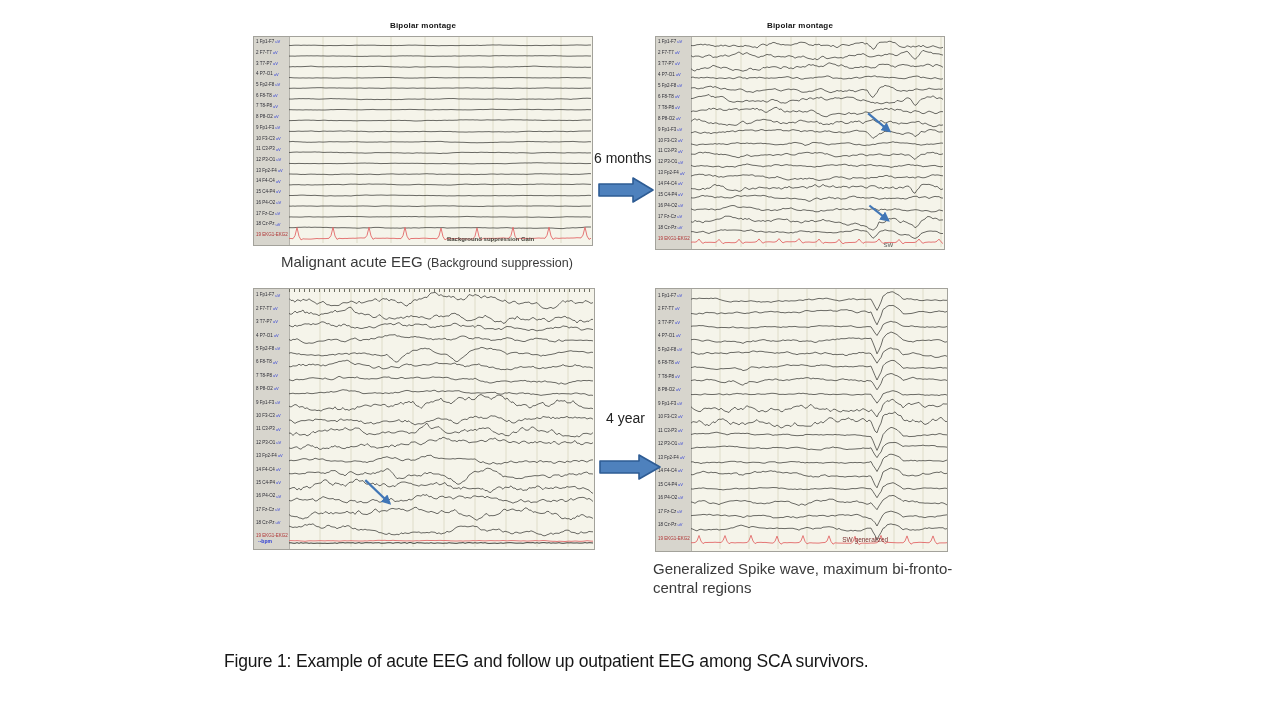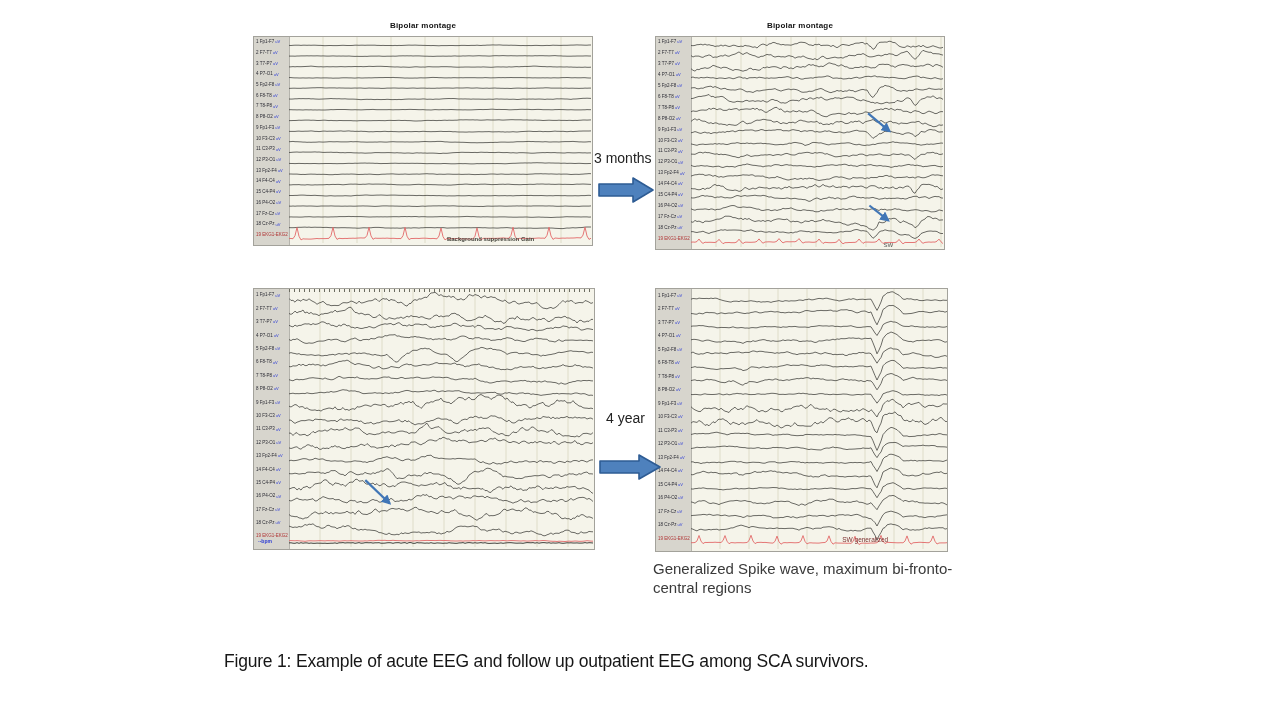--- a/index.html
+++ b/index.html
@@ -497,30 +497,34 @@
         <polyline points="0,185.6 2,185.8 4,184.9 6,184.0 8,183.8 10,183.2 12,182.2 14,182.7 16,183.5 18,183.9 20,183.1 22,183.7 24,183.4 26,183.8 28,184.7 30,184.8 32,184.9 34,184.6 36,184.7 38,184.3 40,185.0 42,184.2 44,183.9 46,183.9 48,185.8 50,185.7 52,186.2 54,184.9 56,184.6 58,184.6 60,184.2 62,183.3 64,182.4 66,183.4 68,183.2 70,183.3 72,182.2 74,182.9 76,182.6 78,182.1 80,181.7 82,182.4 84,182.1 86,183.2 88,183.0 90,183.4 92,184.0 94,183.6 96,183.4 98,184.1 100,184.4 102,183.8 104,183.8 106,183.8 108,184.9 110,185.1 112,186.1 114,186.6 116,187.0 118,187.4 120,186.9 122,188.1 124,187.6 126,187.8 128,187.9 130,186.4 132,186.2 134,185.7 136,186.9 138,187.6 140,187.0 142,187.0 144,187.1 146,186.9 148,187.5 150,187.6 152,187.6 154,188.1 156,187.6 158,187.4 160,187.5 162,187.3 164,187.0 166,187.3 168,188.0 170,187.5 172,187.2 174,187.3 176,187.7 178,186.8 180,187.3 182,191.7 184,196.1 186,198.8 188,193.8 190,189.1 192,183.0 194,181.8 196,180.9 198,179.7 200,178.9 202,179.8 204,180.0 206,180.6 208,181.5 210,183.4 212,186.0 214,186.0 216,186.7 218,186.9 220,186.4 222,186.2 224,187.0 226,186.8 228,186.4 230,185.5 232,184.1 234,185.1 236,185.2 238,185.2 240,184.7 242,183.9 244,183.5 246,183.2 248,183.5 250,182.6 252,184.0 254,184.7 256,184.3" fill="none" stroke="#3b3b37" stroke-width="0.75"></polyline>
         <polyline points="0,199.9 2,200.1 4,199.6 6,199.5 8,199.1 10,199.3 12,198.8 14,199.2 16,199.7 18,199.7 20,199.7 22,199.8 24,199.9 26,200.0 28,200.5 30,200.5 32,200.9 34,200.6 36,200.3 38,200.3 40,200.1 42,199.7 44,199.3 46,199.3 48,200.0 50,199.6 52,199.8 54,199.8 56,199.5 58,199.1 60,199.5 62,199.7 64,199.4 66,199.3 68,198.7 70,198.7 72,198.9 74,198.9 76,199.0 78,198.9 80,198.7 82,198.5 84,198.6 86,198.7 88,199.4 90,199.0 92,199.2 94,199.5 96,200.0 98,200.3 100,200.1 102,200.4 104,200.0 106,200.6 108,200.1 110,200.0 112,200.6 114,200.4 116,200.3 118,200.6 120,199.9 122,200.0 124,199.5 126,199.9 128,200.0 130,199.9 132,199.6 134,199.3 136,199.5 138,199.2 140,199.0 142,199.3 144,199.6 146,199.8 148,199.9 150,200.3 152,200.2 154,200.6 156,200.3 158,200.2 160,199.7 162,199.5 164,199.7 166,199.5 168,199.1 170,198.8 172,198.8 174,199.1 176,199.6 178,199.7 180,199.7 182,202.5 184,205.7 186,208.7 188,205.4 190,202.6 192,197.7 194,196.8 196,195.2 198,194.7 200,194.2 202,193.7 204,194.5 206,195.8 208,196.9 210,198.1 212,199.9 214,200.0 216,199.4 218,199.4 220,199.8 222,200.4 224,200.3 226,199.8 228,199.7 230,199.4 232,199.0 234,198.9 236,199.1 238,199.1 240,199.0 242,199.3 244,199.4 246,199.2 248,199.9 250,199.6 252,199.4 254,199.1 256,199.5" fill="none" stroke="#3b3b37" stroke-width="0.75"></polyline>
         <polyline points="0,212.9 2,213.4 4,214.3 6,212.9 8,211.9 10,212.1 12,211.6 14,211.8 16,213.0 18,214.2 20,214.5 22,213.9 24,214.3 26,214.8 28,215.6 30,214.5 32,214.0 34,213.3 36,212.8 38,212.2 40,211.9 42,211.9 44,211.6 46,211.4 48,211.9 50,212.2 52,211.8 54,211.5 56,212.2 58,212.5 60,212.7 62,214.0 64,213.8 66,214.5 68,214.3 70,214.1 72,214.6 74,214.8 76,214.0 78,214.3 80,213.7 82,213.1 84,212.2 86,212.5 88,212.5 90,212.2 92,212.4 94,212.6 96,212.2 98,212.4 100,213.7 102,214.4 104,214.9 106,215.7 108,216.5 110,215.0 112,215.3 114,216.3 116,215.2 118,213.9 120,213.8 122,212.6 124,211.7 126,211.2 128,211.7 130,212.3 132,211.5 134,211.6 136,211.1 138,210.1 140,210.2 142,210.2 144,211.3 146,212.4 148,212.8 150,213.0 152,212.9 154,213.6 156,212.9 158,213.3 160,213.3 162,212.5 164,212.4 166,211.8 168,213.3 170,213.3 172,213.7 174,214.5 176,215.3 178,214.8 180,213.7 182,216.2 184,218.4 186,220.7 188,217.0 190,214.0 192,211.0 194,209.6 196,208.4 198,206.8 200,206.8 202,206.4 204,207.1 206,208.5 208,209.7 210,210.4 212,212.4 214,211.4 216,211.9 218,212.8 220,212.1 222,211.9 224,213.0 226,212.5 228,213.7 230,213.8 232,213.9 234,214.2 236,214.1 238,214.2 240,214.4 242,214.3 244,214.0 246,214.6 248,214.7 250,213.7 252,213.9 254,214.8 256,215.9" fill="none" stroke="#3b3b37" stroke-width="0.75"></polyline>
         <polyline points="0,226.7 2,226.4 4,226.3 6,226.1 8,225.9 10,225.8 12,225.4 14,225.5 16,226.0 18,225.2 20,225.7 22,226.4 24,226.2 26,225.8 28,226.0 30,226.7 32,226.4 34,226.0 36,226.7 38,227.2 40,226.8 42,226.7 44,226.4 46,226.8 48,227.3 50,227.6 52,228.5 54,228.0 56,226.7 58,227.2 60,227.3 62,226.7 64,226.6 66,226.6 68,226.4 70,226.6 72,226.2 74,226.5 76,227.1 78,227.2 80,227.7 82,228.9 84,228.8 86,228.8 88,228.7 90,228.4 92,228.6 94,227.9 96,227.4 98,227.7 100,228.5 102,227.6 104,228.5 106,229.0 108,228.3 110,227.9 112,228.0 114,227.4 116,226.9 118,226.2 120,226.6 122,227.0 124,226.9 126,227.2 128,226.5 130,226.5 132,226.3 134,226.7 136,227.4 138,227.3 140,226.5 142,226.4 144,227.1 146,226.3 148,225.8 150,225.8 152,225.6 154,226.3 156,225.9 158,226.0 160,226.7 162,226.1 164,225.6 166,225.3 168,226.0 170,226.9 172,228.1 174,228.0 176,228.6 178,229.5 180,229.7 182,231.6 184,233.6 186,237.0 188,233.2 190,229.3 192,225.8 194,223.9 196,223.1 198,222.6 200,222.1 202,222.7 204,223.3 206,223.9 208,224.9 210,226.2 212,228.1 214,227.6 216,227.3 218,227.1 220,227.0 222,227.2 224,226.6 226,226.9 228,227.9 230,227.8 232,228.2 234,228.7 236,228.0 238,227.7 240,227.6 242,227.7 244,228.2 246,227.1 248,227.0 250,226.8 252,226.3 254,226.1 256,225.8" fill="none" stroke="#3b3b37" stroke-width="0.75"></polyline>
         <polyline points="0,239.6 2,240.2 4,241.2 6,241.9 8,240.7 10,240.2 12,240.8 14,241.1 16,240.9 18,240.4 20,240.9 22,240.4 24,240.4 26,240.2 28,241.1 30,240.6 32,240.5 34,240.4 36,240.1 38,239.6 40,238.9 42,238.9 44,238.0 46,237.2 48,236.7 50,236.1 52,236.6 54,237.3 56,237.8 58,238.7 60,237.7 62,237.5 64,237.9 66,238.3 68,238.8 70,238.9 72,239.0 74,239.1 76,239.7 78,239.2 80,239.2 82,239.6 84,239.4 86,238.8 88,239.5 90,239.4 92,239.5 94,239.6 96,239.4 98,239.3 100,239.3 102,239.3 104,239.9 106,240.3 108,241.2 110,239.9 112,239.6 114,238.9 116,238.4 118,238.8 120,239.3 122,240.2 124,239.3 126,239.2 128,239.2 130,239.3 132,238.2 134,238.1 136,237.9 138,237.7 140,238.0 142,238.3 144,239.3 146,240.4 148,239.4 150,240.7 152,241.1 154,241.5 156,242.0 158,241.9 160,241.2 162,242.0 164,241.3 166,241.9 168,241.9 170,241.9 172,240.7 174,240.0 176,239.2 178,239.2 180,239.1 182,243.0 184,246.2 186,251.0 188,246.7 190,243.5 192,239.4 194,238.5 196,235.9 198,235.3 200,234.9 202,235.5 204,235.7 206,236.4 208,237.3 210,239.1 212,240.8 214,239.9 216,239.8 218,240.8 220,241.2 222,240.6 224,241.2 226,240.8 228,241.0 230,240.5 232,240.1 234,239.0 236,239.5 238,238.7 240,239.3 242,239.4 244,239.1 246,239.0 248,238.7 250,238.8 252,238.7 254,240.1 256,239.6" fill="none" stroke="#3b3b37" stroke-width="0.75"></polyline>
         <polyline points="0,253.7 2,253.7 4,253.5 6,251.9 8,246.5 10,252.1 12,254.6 14,253.4 16,253.5 18,253.4 20,253.4 22,253.4 24,253.2 26,253.4 28,253.4 30,253.5 32,251.6 34,246.6 36,252.2 38,254.7 40,253.6 42,253.7 44,253.9 46,253.7 48,253.7 50,253.7 52,253.8 54,253.7 56,253.5 58,251.6 60,246.3 62,252.0 64,254.6 66,253.5 68,253.4 70,253.3 72,253.5 74,253.4 76,253.6 78,253.8 80,254.0 82,254.1 84,252.4 86,247.1 88,252.8 90,255.2 92,253.8 94,253.6 96,253.8 98,253.6 100,253.6 102,253.7 104,253.8 106,253.7 108,253.5 110,251.9 112,246.6 114,252.4 116,254.9 118,253.9 120,253.8 122,254.0 124,254.0 126,254.1 128,254.1 130,253.8 132,253.6 134,253.5 136,252.0 138,246.8 140,252.5 142,255.2 144,253.8 146,254.0 148,254.1 150,254.1 152,254.2 154,254.1 156,254.3 158,254.2 160,254.4 162,252.6 164,247.3 166,253.0 168,255.5 170,254.3 172,254.1 174,254.2 176,254.3 178,254.2 180,254.0 182,254.1 184,254.0 186,253.7 188,251.8 190,246.4 192,252.0 194,254.6 196,253.4 198,253.4 200,253.5 202,253.6 204,253.7 206,253.8 208,253.8 210,253.7 212,253.8 214,252.1 216,246.9 218,252.6 220,255.2 222,253.8 224,253.6 226,253.5 228,253.3 230,253.3 232,253.5 234,253.5 236,253.7 238,253.7 240,252.0 242,246.9 244,252.3 246,255.0 248,254.0 250,253.9 252,253.9 254,253.9 256,253.7" fill="none" stroke="#e26868" stroke-width="0.9"></polyline>
       </svg>
       <div class="inner-note" style="left:64%;bottom:8px;color:#7c2f2f;font-size:6.5px">SW generalized</div>
     </section>
 
-  <div class="flow-label" style="left:594px;top:150px">3 months</div>
+  <div class="flow-label" style="left:594px;top:150px">6 months</div>
   <svg class="block-arrow" style="left:598px;top:176px" width="57" height="28">
     <polygon points="1,8 35,8 35,2 55,14 35,26 35,20 1,20"></polygon>
   </svg>
 
   <div class="flow-label" style="left:606px;top:410px">4 year</div>
   <svg class="block-arrow" style="left:599px;top:453px" width="63" height="28">
     <polygon points="1,8 40,8 40,2 61,14 40,26 40,20 1,20"></polygon>
   </svg>
 
+  <div class="cap" style="left:281px;top:253px;width:330px">
+    <span>Malignant acute EEG</span>
+    <span class="paren">(Background suppression)</span>
+  </div>
 
 
 
   <div class="cap" style="left:653px;top:560px;width:314px">Generalized Spike wave, maximum bi-fronto-central regions</div>
 
   <div class="figcap" style="left:224px;top:621px;width:800px">
     <p>Figure 1: Example of acute EEG and follow up outpatient EEG among SCA survivors.</p>
   </div>
 
 </div>

